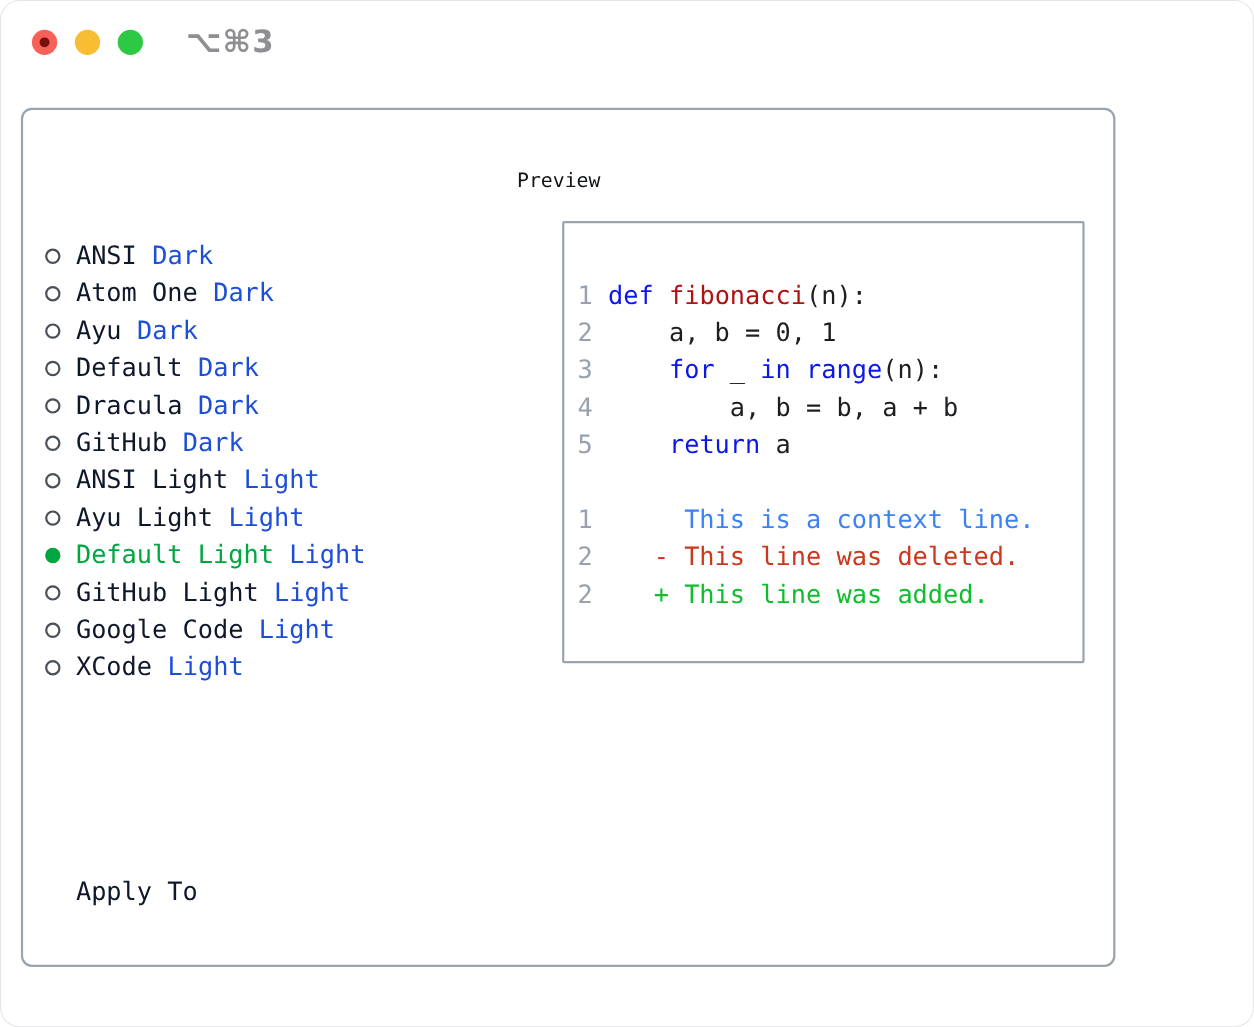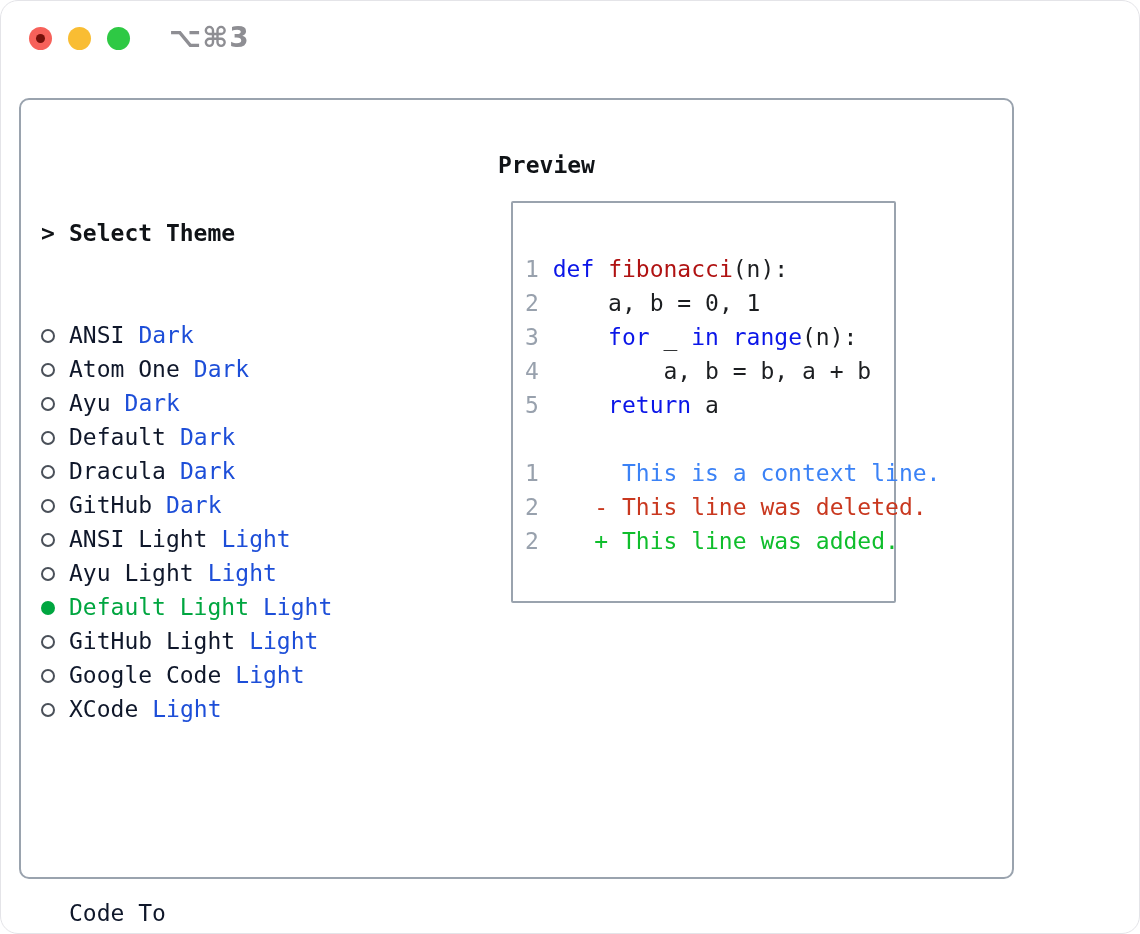--- a/index.html
+++ b/index.html
@@ -42,25 +42,25 @@
     display:inline-block;width:14px;height:14px;border:2px solid #4a5059;
     border-radius:50%;margin-top:8px;
   }
   .head .lbl{font-weight:bold;color:#101317}
   .lbl{color:#0f172a}
   .tag{color:#1d4ed8;padding-left:14px}
   .selected .lbl{color:var(--accent)}
   .selected .radio{background:var(--accent);border-color:var(--accent)}
   
   .preview-head{
-    position:absolute;left:477px;top:48px;font-size:23px;line-height:34px;
-    font-weight:bold;color:#101317;
+    position:absolute;left:449px;top:48px;font-size:18px;line-height:34px;
+    font-weight:normal;color:#101317;
   }
   .preview-box{
-    position:absolute;left:490px;top:101px;width:385px;height:402px;
+    position:absolute;left:490px;top:101px;width:475px;height:402px;
     border:2px solid var(--muted);border-radius:2px;background:#fff;
   }
   pre.code{
     margin:0;padding:49px 6px 0 12px;font-family:inherit;
     font-size:23px;line-height:34px;color:#1c1e21;
   }
   .cl{height:34px;white-space:pre}
   .ln{color:#98a1ad}
   .c-keyword{color:var(--kw)}
   .c-function{color:var(--fn)}
@@ -81,24 +81,23 @@
         </button>
       <button class="light yellow"></button>
       <button class="light green"></button>
     </div>
     <div class="win-title">⌥⌘3</div>
   </div>
 
   <div class="panel">
 
     <div class="list-col">
-      <div class="row head"><span class="mk arrow">&gt;</span><span class="lbl">Select Theme</span></div>
       <div id="theme-list"><div class="row"><span class="mk"><span class="radio"></span></span><span class="lbl">ANSI</span><span class="tag">Dark</span></div><div class="row"><span class="mk"><span class="radio"></span></span><span class="lbl">Atom One</span><span class="tag">Dark</span></div><div class="row"><span class="mk"><span class="radio"></span></span><span class="lbl">Ayu</span><span class="tag">Dark</span></div><div class="row"><span class="mk"><span class="radio"></span></span><span class="lbl">Default</span><span class="tag">Dark</span></div><div class="row"><span class="mk"><span class="radio"></span></span><span class="lbl">Dracula</span><span class="tag">Dark</span></div><div class="row"><span class="mk"><span class="radio"></span></span><span class="lbl">GitHub</span><span class="tag">Dark</span></div><div class="row"><span class="mk"><span class="radio"></span></span><span class="lbl">ANSI Light</span><span class="tag">Light</span></div><div class="row"><span class="mk"><span class="radio"></span></span><span class="lbl">Ayu Light</span><span class="tag">Light</span></div><div class="row selected"><span class="mk"><span class="radio"></span></span><span class="lbl">Default Light</span><span class="tag">Light</span></div><div class="row"><span class="mk"><span class="radio"></span></span><span class="lbl">GitHub Light</span><span class="tag">Light</span></div><div class="row"><span class="mk"><span class="radio"></span></span><span class="lbl">Google Code</span><span class="tag">Light</span></div><div class="row"><span class="mk"><span class="radio"></span></span><span class="lbl">XCode</span><span class="tag">Light</span></div></div>
       <div class="row blank"></div>
-      <div class="row"><span class="mk"></span><span class="lbl">Code To</span></div>
+      <div class="row"><span class="mk"></span><span class="lbl">Apply To</span></div>
       
       
       
       
     </div>
 
     <div class="preview-head">Preview</div>
 
     <div class="preview-box">
       <pre class="code" id="code-pre"><div class="cl"><span class="ln">1</span> <span class="c-keyword">def</span><span class="c-plain"> </span><span class="c-function">fibonacci</span><span class="c-plain">(n):</span></div><div class="cl"><span class="ln">2</span> <span class="c-plain">    a, b = 0, 1</span></div><div class="cl"><span class="ln">3</span> <span class="c-plain">    </span><span class="c-keyword">for</span><span class="c-plain"> _ </span><span class="c-keyword">in</span><span class="c-plain"> </span><span class="c-keyword">range</span><span class="c-plain">(n):</span></div><div class="cl"><span class="ln">4</span> <span class="c-plain">        a, b = b, a + b</span></div><div class="cl"><span class="ln">5</span> <span class="c-plain">    </span><span class="c-keyword">return</span><span class="c-plain"> a</span></div><div class="cl"></div><div class="cl"><span class="ln">1</span><span class="d-context">      This is a context line.</span></div><div class="cl"><span class="ln">2</span><span class="d-deleted">    - This line was deleted.</span></div><div class="cl"><span class="ln">2</span><span class="d-added">    + This line was added.</span></div></pre>

